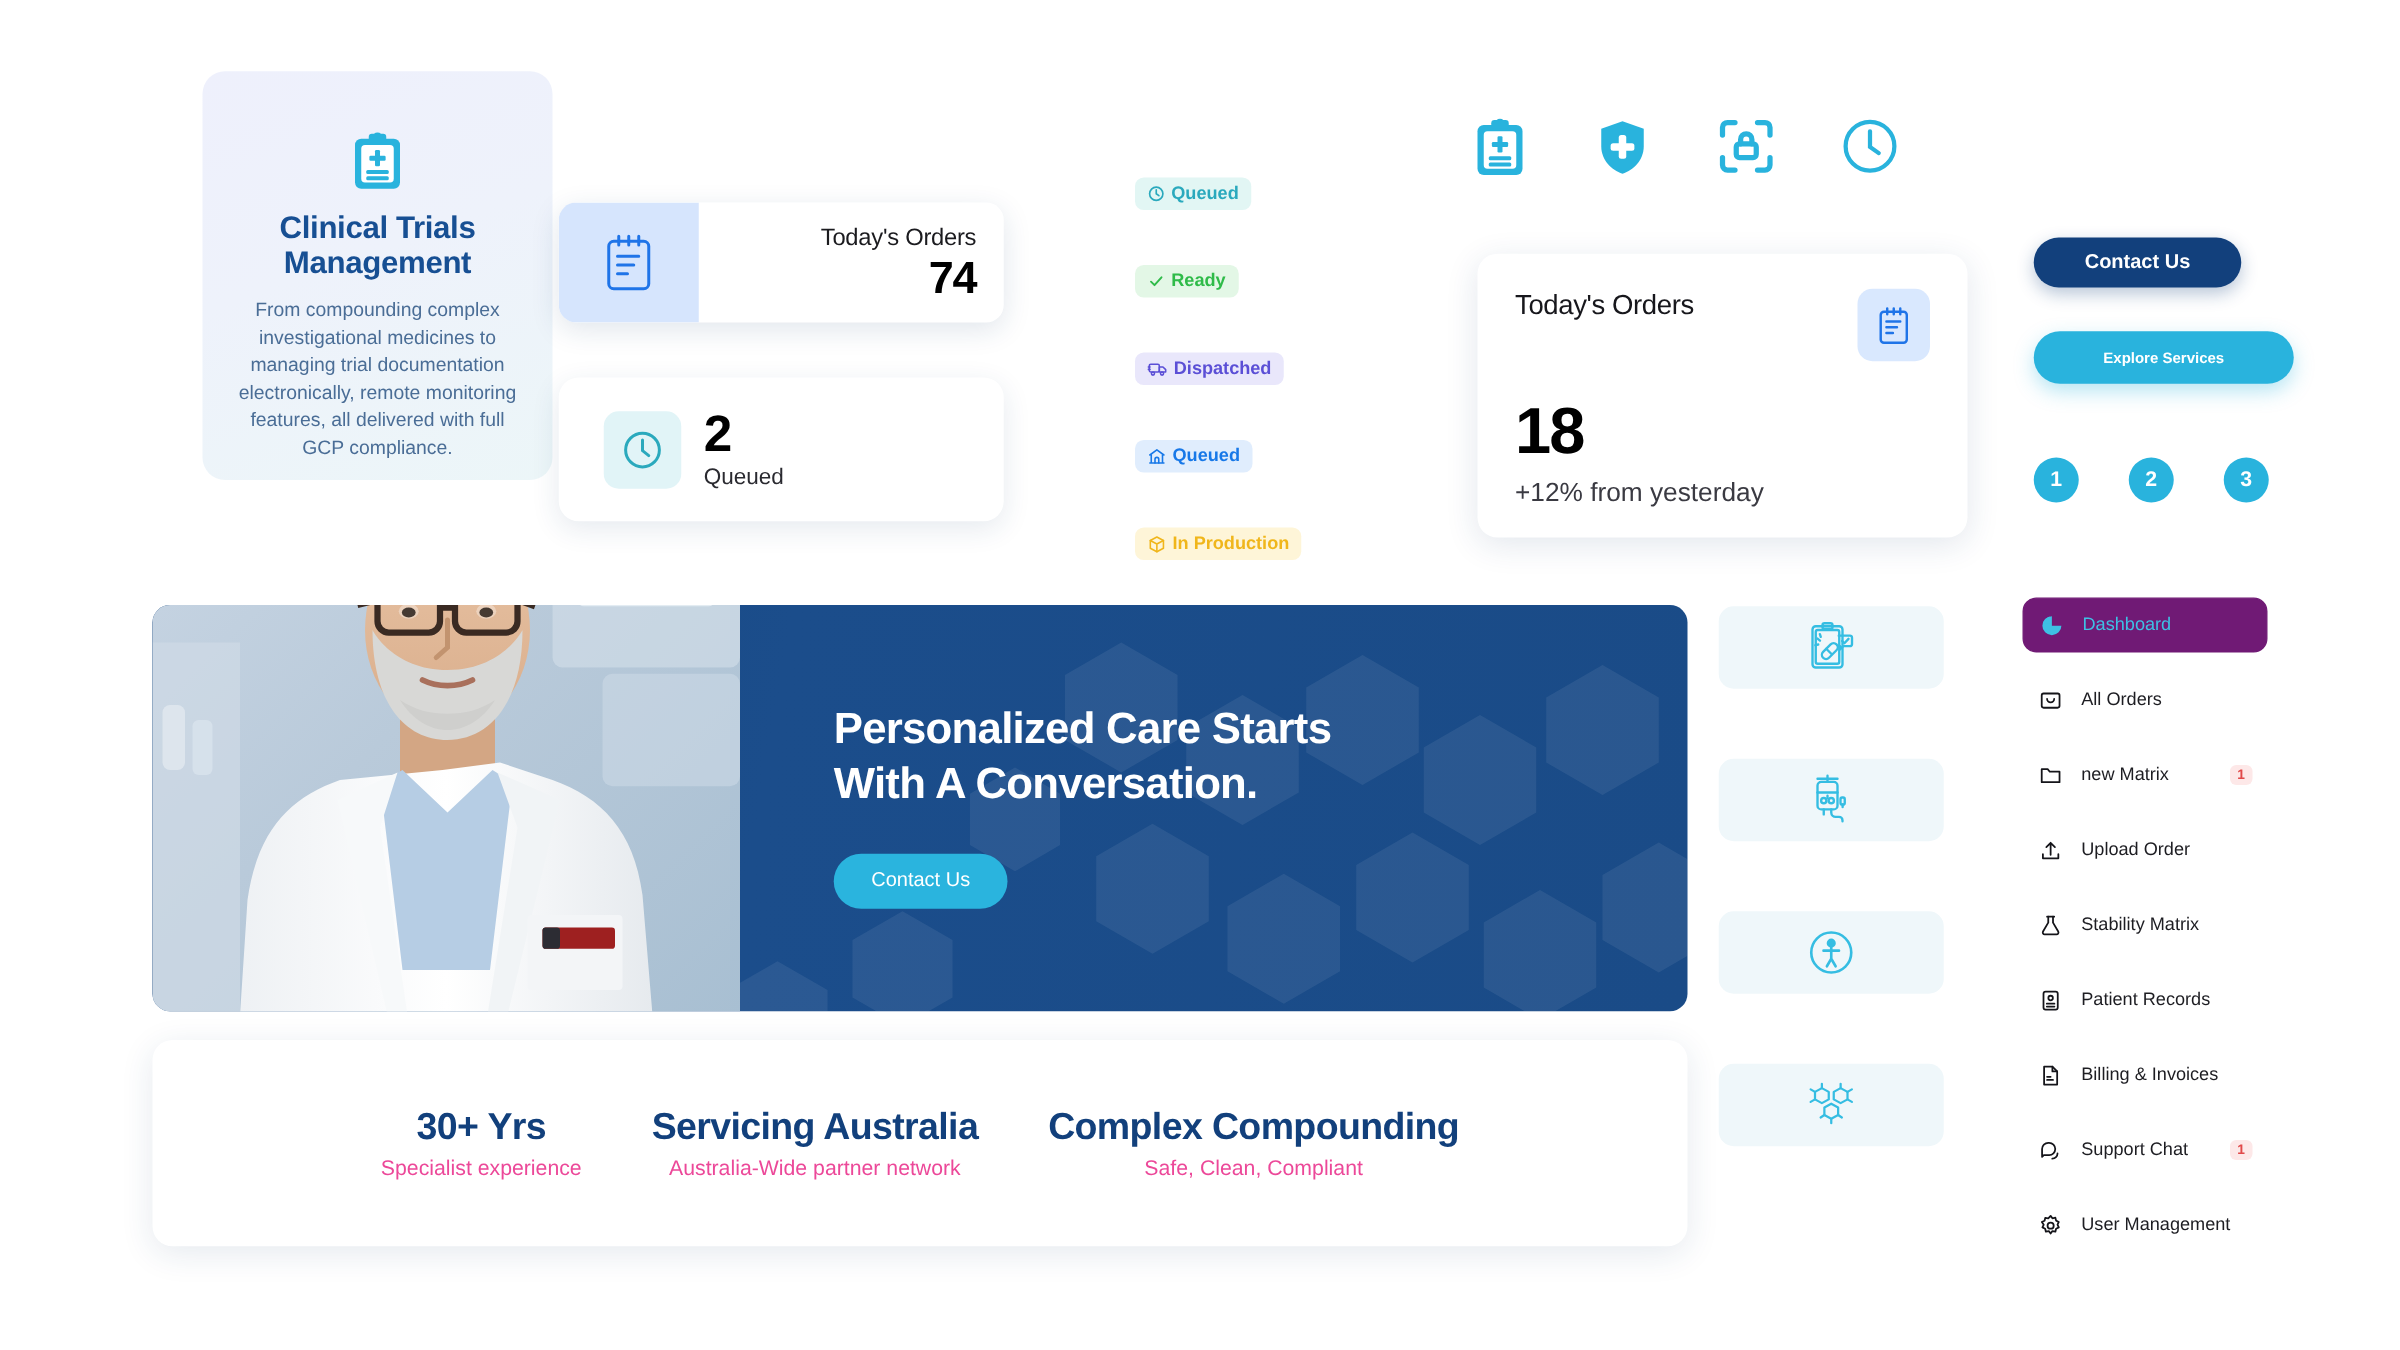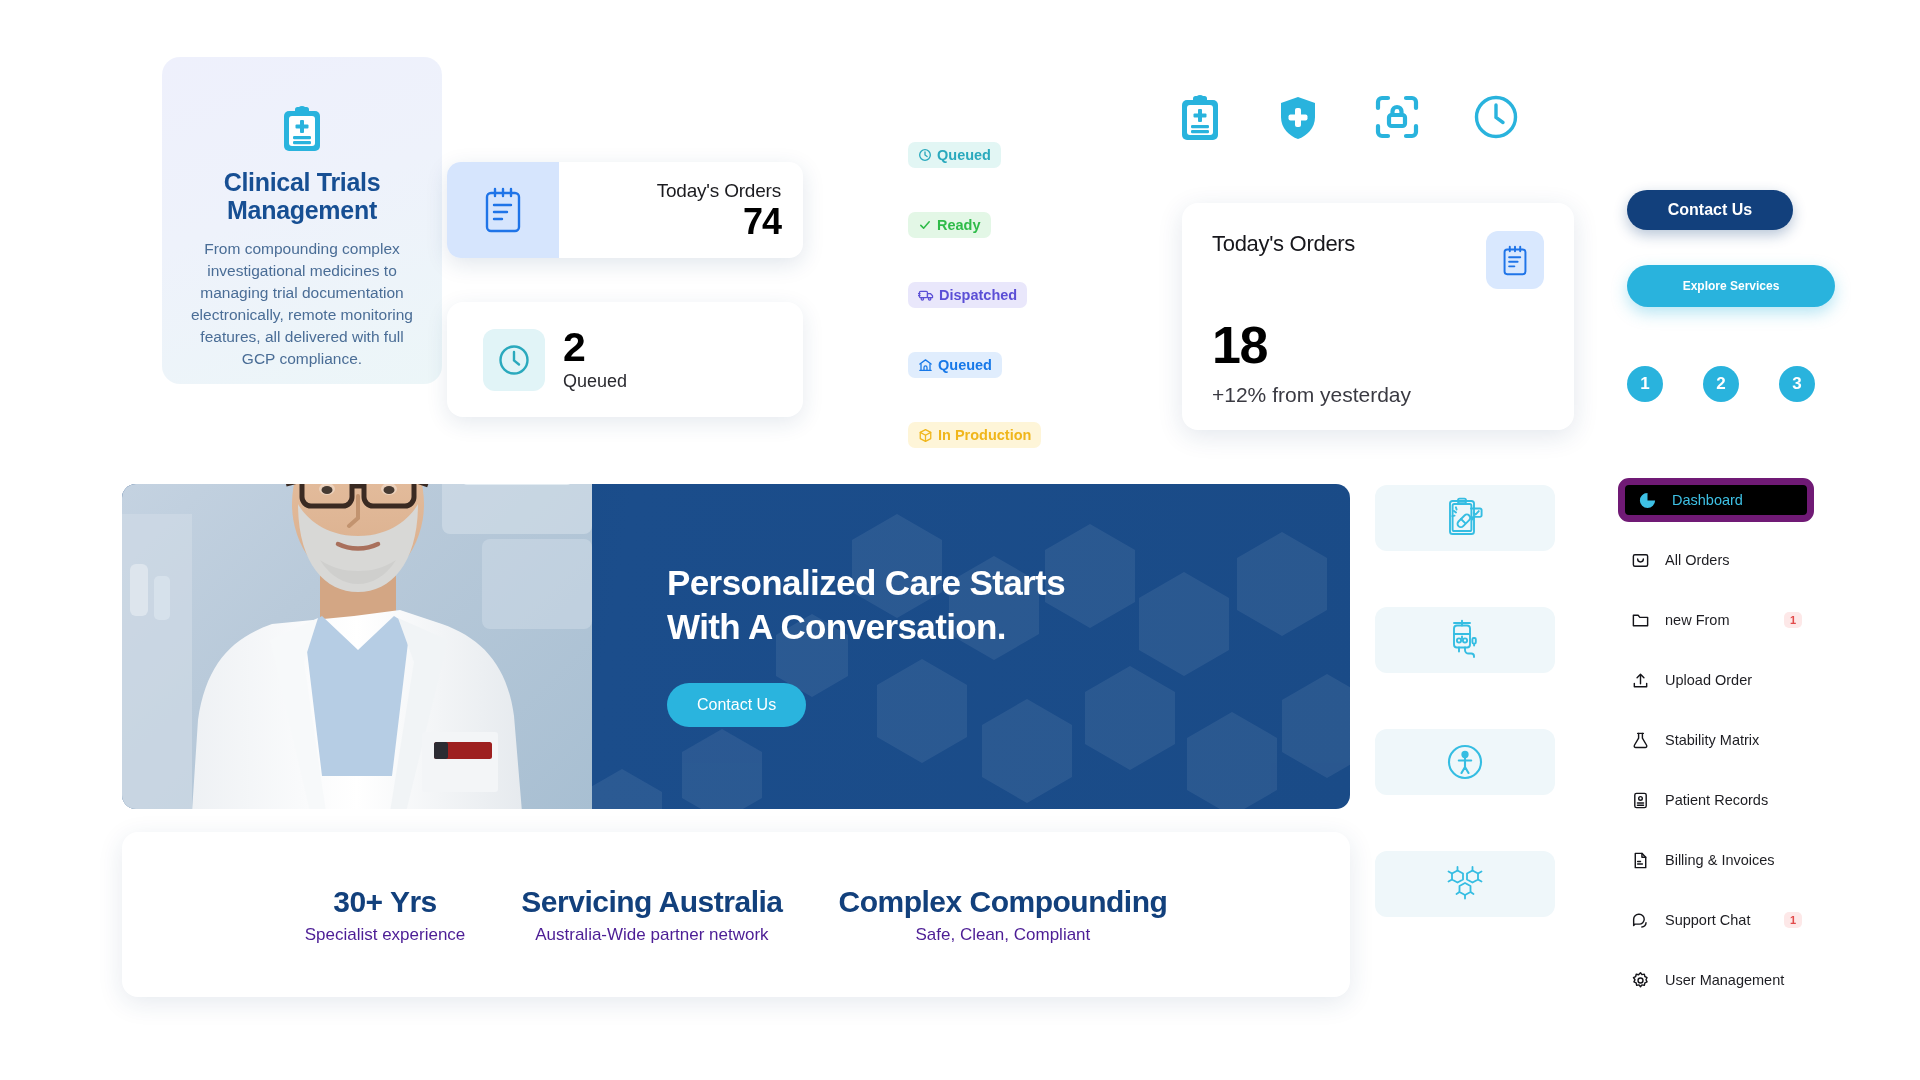--- a/index.html
+++ b/index.html
@@ -114,21 +114,21 @@
 
   
   .nav { position: absolute; left: 1618px; top: 478px; width: 196px; }
   .nav-item {
     display: flex; align-items: center; gap: 14px;
     height: 44px; padding: 0 12px; border-radius: 11px;
     font-size: 14.5px; color: #1d1d22; cursor: pointer;
     margin-bottom: 16px; position: relative;
   }
   .nav-item.active {
-    background: #000000; border: 7px solid #701a75; color: #3ec0e4;
+    background: #701a75; border: 1px solid #701a75; color: #3ec0e4;
   }
   .nav-item .nav-ico { width: 21px; height: 21px; flex: none; display:flex; align-items:center; justify-content:center;}
   .nav-badge {
     margin-left: auto; background: #fde8e8; color: #e14a4a;
     font-size: 11px; font-weight: 700; border-radius: 5px; padding: 2px 6px;
   }
 
   
   .tiles { position: absolute; left: 1375px; top: 485px; }
   .tile {
@@ -160,21 +160,21 @@
 
   
   .stats {
     position: absolute; left: 122px; top: 832px; width: 1228px; height: 165px;
     background: #fff; border-radius: 16px;
     box-shadow: 0 6px 26px rgba(25,60,110,.11);
     display: flex; align-items: center; justify-content: center; gap: 0;
   }
   .stat { text-align: center; padding: 0 28px; }
   .stat-v { font-size: 30px; font-weight: 800; color: #12407c; letter-spacing:-.5px; }
-  .stat-l { font-size: 17px; color: #4c1d95; margin-top: 6px; }
+  .stat-l { font-size: 17px; color: #ec4899; margin-top: 6px; }
 </style>
 </head>
 <body>
 
 <div class="stage">
 
   <div class="trials-card">
     <svg class="trials-icon" width="44" height="48" viewBox="0 0 44 48" fill="none">
       <rect x="4" y="6" width="36" height="40" rx="5" fill="#29b3dd"></rect>
       <rect x="9" y="11" width="26" height="30" rx="3" fill="#fff"></rect>
@@ -339,21 +339,21 @@
           </svg>
       </span>
       <span>All Orders</span>
     </div>
     <div class="nav-item">
       <span class="nav-ico">
         <svg width="19" height="19" viewBox="0 0 20 20" fill="none" stroke="#15151a" stroke-width="1.5" stroke-linecap="round" stroke-linejoin="round">
             <path d="M2.5 15.5v-11h5l1.8 2.2h8.2v8.8z"></path>
           </svg>
       </span>
-      <span>new From</span>
+      <span>new Matrix</span>
       <span class="nav-badge">1</span>
     </div>
     <div class="nav-item">
       <span class="nav-ico">
         <svg width="19" height="19" viewBox="0 0 20 20" fill="none" stroke="#15151a" stroke-width="1.5" stroke-linecap="round" stroke-linejoin="round">
             <path d="M10 13.5V3.5M6.4 7L10 3.4 13.6 7"></path>
             <path d="M3.5 13v3.5h13V13"></path>
           </svg>
       </span>
       <span>Upload Order</span>

